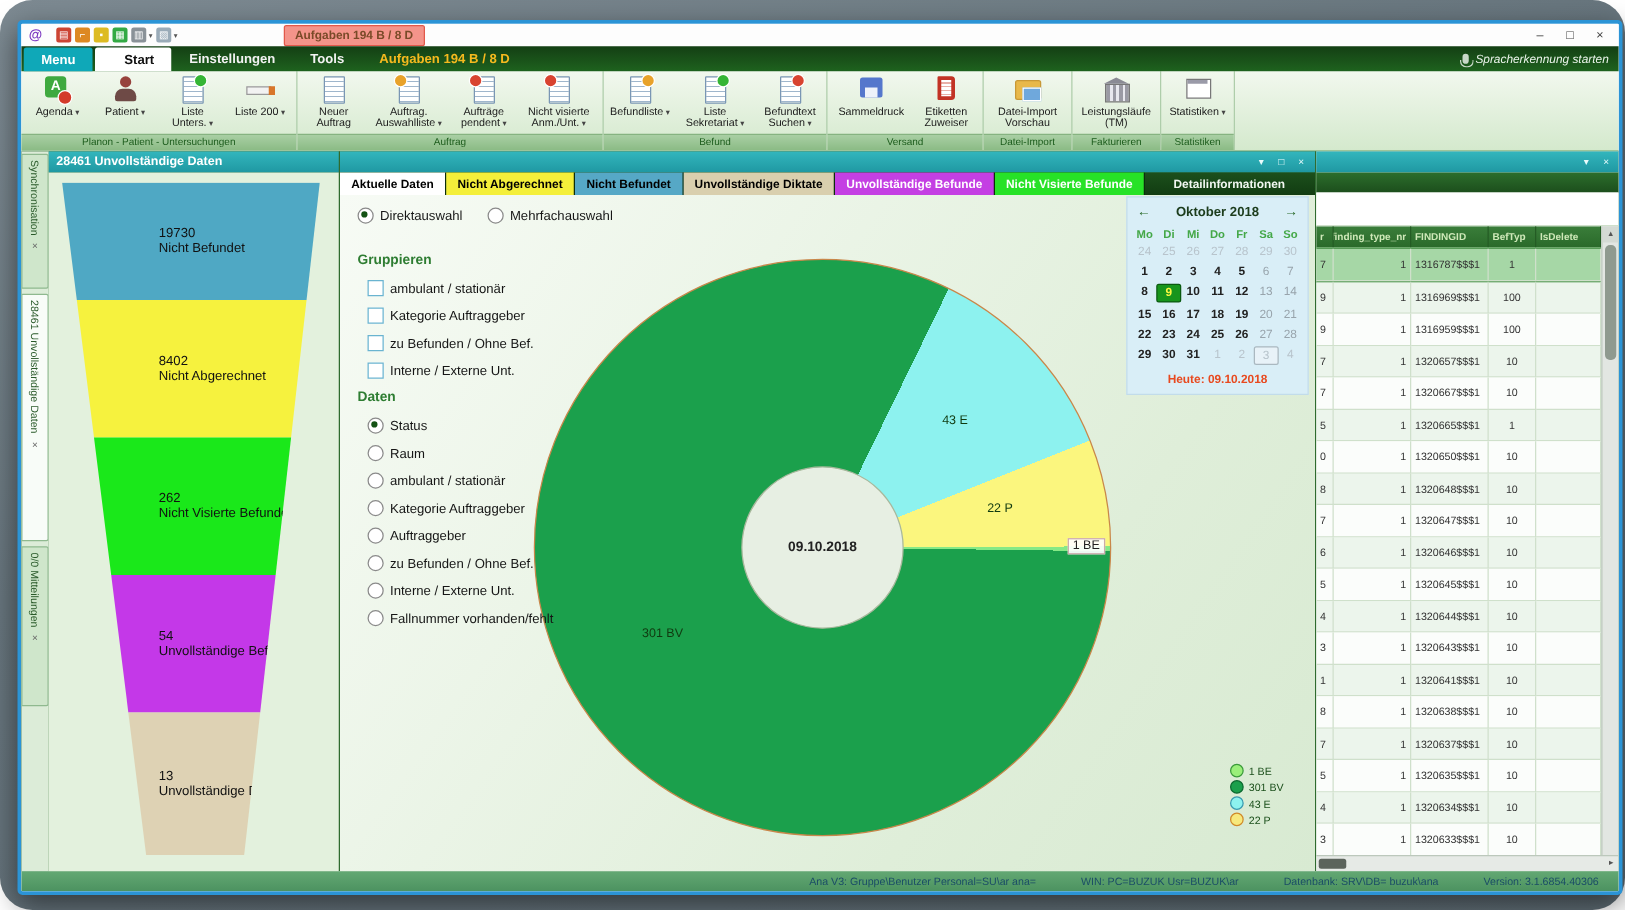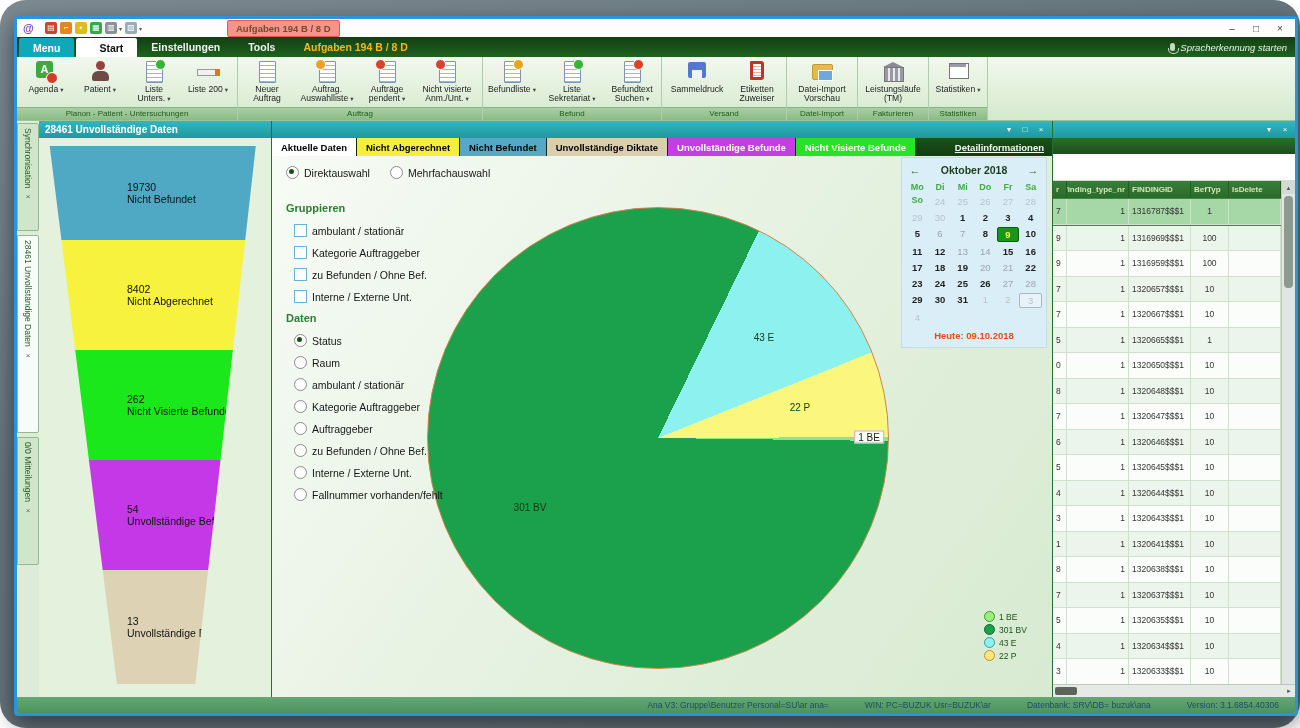--- a/index.html
+++ b/index.html
@@ -87,21 +87,21 @@
     clip-path:polygon(3% 0,95% 0,68% 100%,33% 100%);}
   .fseg{position:relative;width:100%;}
   .flabel{position:absolute;left:84px;top:50%;transform:translateY(-50%);font-size:10.5px;line-height:1.18;color:#111;width:112px;}
 
   
   .popup{width:780px;flex:0 0 auto;display:flex;flex-direction:column;border-right:1px solid #2f6b2f;}
   .popup-strip{height:17px;background:linear-gradient(#33b6bd,#1f98a2);display:flex;align-items:center;justify-content:flex-end;gap:4px;padding-right:5px;flex:0 0 auto;}
   .pstrip-btn{color:#eafcfc;font-size:8px;width:12px;text-align:center;}
   .popup-tabs{height:18px;background:linear-gradient(#1c501c,#123c12);display:flex;align-items:stretch;flex:0 0 auto;}
   .ptab{font-size:9.5px;font-weight:bold;display:flex;align-items:center;padding:0 9px;border-right:1px solid #0c2e0c;white-space:nowrap;}
-  .detail-lbl{margin-left:auto;color:#f2f8f2;font-size:9.5px;font-weight:bold;display:flex;align-items:center;padding-right:8px;text-decoration:underline;}
+  .detail-lbl{margin-left:auto;color:#f2f8f2;font-size:9.5px;font-weight:bold;display:flex;align-items:center;padding-right:24px;}
   .popup-content{flex:1;position:relative;background:linear-gradient(125deg,#f7fbf5,#dfeed9 70%,#d8ead2);overflow:hidden;}
 
   
   .options{position:absolute;left:14px;top:10px;width:210px;z-index:3;font-size:10.5px;color:#161616;}
   .optrow{display:flex;align-items:center;gap:5px;margin-bottom:9px;}
   .mode-row{display:flex;gap:20px;margin-bottom:14px;}
   .heading{color:#2e7d32;font-weight:bold;font-size:11px;margin:6px 0 10px 0;}
   .rad{width:11px;height:11px;border-radius:50%;border:1px solid #8a8a8a;background:#fff;position:relative;flex:0 0 auto;}
   .rad.on::after{content:"";position:absolute;left:2px;top:2px;width:5px;height:5px;border-radius:50%;background:#145214;}
   .chk{width:11px;height:11px;border:1px solid #6ab4d0;background:#fff;flex:0 0 auto;}
@@ -114,21 +114,21 @@
   .pielab{position:absolute;z-index:2;font-size:10px;color:#103a10;transform:translate(-50%,-50%);white-space:nowrap;}
   .pielab.boxed{background:rgba(255,255,255,.92);border:1px solid #caa;padding:0 3px;color:#222;}
   .legend{position:absolute;left:712px;top:455px;z-index:3;font-size:8.5px;color:#1c501c;}
   .legrow{display:flex;align-items:center;gap:4px;margin-bottom:2px;}
   .legdot{width:9px;height:9px;border-radius:50%;flex:0 0 auto;}
 
   
   .calendar{position:absolute;right:5px;top:1px;width:136px;background:#d9eef7;z-index:4;padding:4px 4px 6px 4px;border:1px solid #c2dcea;}
   .cal-head{display:flex;align-items:center;justify-content:space-between;font-size:10.5px;font-weight:bold;color:#1c3c1c;margin:2px 2px 6px 2px;}
   .cal-nav{color:#2a6a2a;font-size:11px;width:14px;text-align:center;}
-  .cal-grid{display:grid;grid-template-columns:repeat(6,1fr);row-gap:3px;text-align:center;}
+  .cal-grid{display:grid;grid-template-columns:repeat(7,1fr);row-gap:3px;text-align:center;}
   .cal-wd{color:#44a848;font-weight:bold;font-size:9px;}
   .cal-d{font-size:9.5px;font-weight:bold;color:#222;line-height:13px;}
   .cal-d.m{color:#b8c4cc;font-weight:normal;}
   .cal-d.w{color:#98a4ac;font-weight:normal;}
   .cal-d.sel{background:#17951c;border:1px solid #0a5a10;color:#f8f840;border-radius:2px;}
   .cal-d.mb{border:1px solid #aab8c0;background:#e8f2f8;border-radius:2px;color:#b8c4cc;font-weight:normal;}
   .cal-today{text-align:center;color:#e8491f;font-weight:bold;font-size:9.5px;margin-top:6px;}
 
   
   .table-panel{flex:1;display:flex;flex-direction:column;background:#f2f8f0;min-width:0;}
@@ -424,20 +424,21 @@
               <div class="optrow indent">
                 <span class="rad"></span>
                 <span>Interne  / Externe Unt.</span>
               </div>
               <div class="optrow indent">
                 <span class="rad"></span>
                 <span>Fallnummer vorhanden/fehlt</span>
               </div>
             </div>
           <div class="pie" style="background: conic-gradient(from 26deg, rgb(141, 242, 239) 0deg, rgb(141, 242, 239) 42.1798deg, rgb(251, 246, 126) 42.1798deg, rgb(251, 246, 126) 63.7602deg, rgb(134, 233, 134) 63.7602deg, rgb(134, 233, 134) 64.7411deg, rgb(27, 160, 76) 64.7411deg, rgb(27, 160, 76) 360deg);"></div>
+          <div class="hole">09.10.2018</div>
           <div class="legend">
               <div class="legrow">
                 <span class="legdot" style="background: rgb(154, 239, 122); border: 1px solid rgb(58, 154, 58);"></span>
                 <span>1 BE</span>
               </div>
               <div class="legrow">
                 <span class="legdot" style="background: rgb(27, 160, 76); border: 1px solid rgb(12, 106, 48);"></span>
                 <span>301 BV</span>
               </div>
               <div class="legrow">

